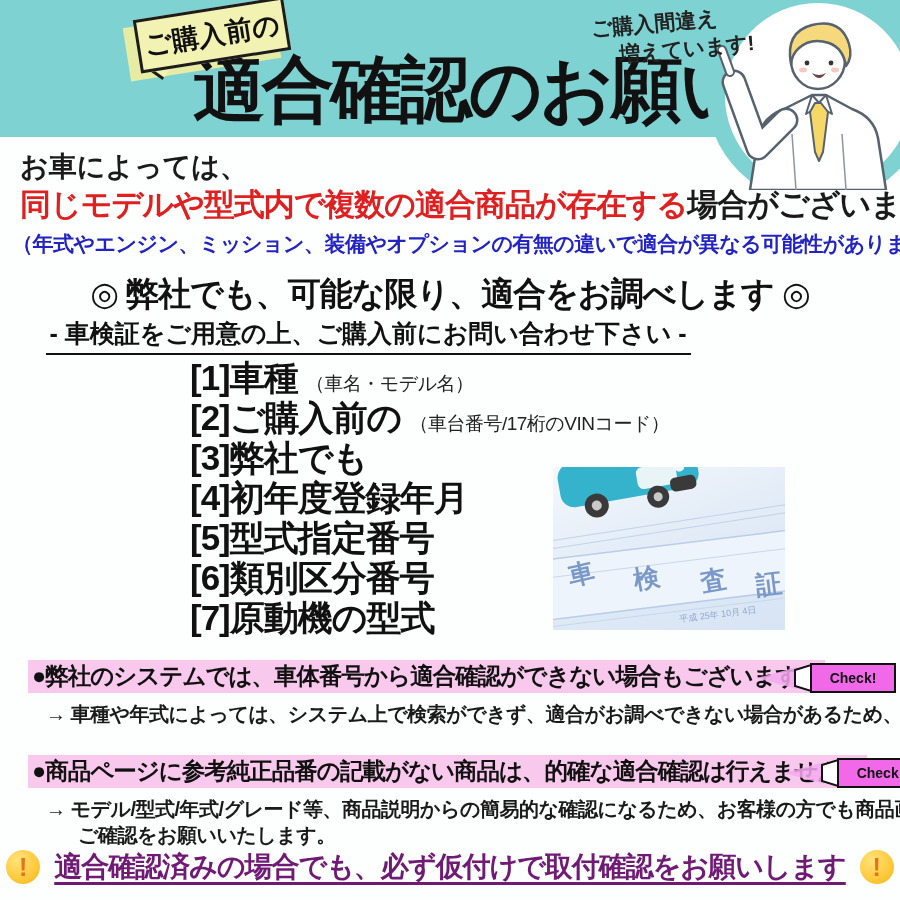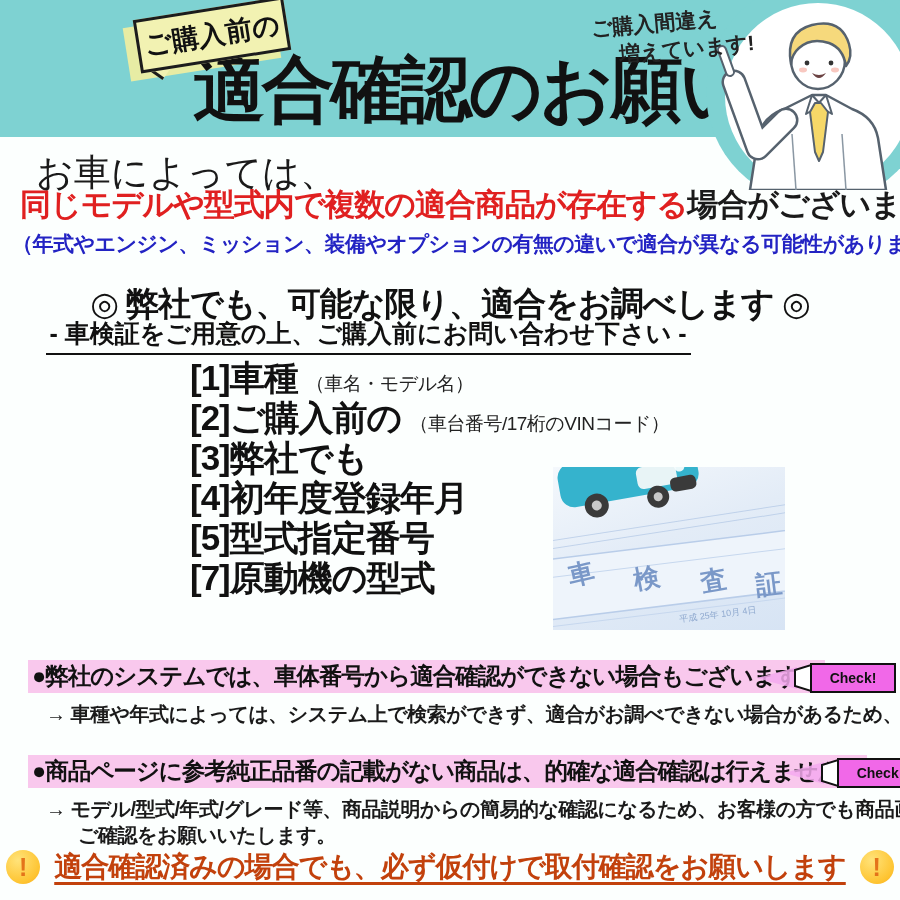--- a/index.html
+++ b/index.html
@@ -15,27 +15,27 @@
   .ribbon-tail{position:absolute;left:150px;top:56px;width:20px;height:20px;background:#f2f2b2;
           border-left:3px solid #1c1c1c;border-bottom:3px solid #1c1c1c;transform:rotate(35deg);z-index:2;}
   .title{position:absolute;left:193px;top:42px;margin:0;font-size:72px;font-weight:900;color:#111;
          letter-spacing:-3px;z-index:1;white-space:nowrap;}
   .hand-note{position:absolute;left:592px;top:8px;transform:rotate(-5deg);font-size:21px;font-weight:700;
          color:#222;line-height:1.35;z-index:4;white-space:nowrap;}
   .hand-note .hn2{padding-left:26px;}
   .person{position:absolute;left:700px;top:0px;z-index:2;}
 
   
-  .intro1{position:absolute;left:20px;top:148px;font-size:37px;font-weight:400;color:#1a1a1a;white-space:nowrap;margin-left:16px;}
+  .intro1{position:absolute;left:20px;top:148px;font-size:28px;font-weight:700;color:#1a1a1a;white-space:nowrap;}
   .intro2{position:absolute;left:20px;top:184px;font-size:31px;font-weight:700;color:#1a1a1a;letter-spacing:-1px;white-space:nowrap;}
   .intro2 .red{color:#e02020;margin-top:25px;}
   .intro3{position:absolute;left:12px;top:230px;font-size:21px;font-weight:700;color:#2323c3;letter-spacing:-0.5px;white-space:nowrap;}
 
   
-  .heading{position:absolute;left:0;top:282px;width:900px;text-align:center;font-size:33px;font-weight:900;
+  .heading{position:absolute;left:0;top:272px;width:900px;text-align:center;font-size:33px;font-weight:900;
            color:#111;letter-spacing:-1px;white-space:nowrap;}
   .subheading{position:absolute;left:0;top:317px;width:736px;text-align:center;white-space:nowrap;}
   .subheading span{display:inline-block;font-size:25px;font-weight:900;color:#111;border-bottom:2.5px solid #111;padding:0 4px 3px;}
 
   
   .checklist{position:absolute;left:190px;top:358px;}
   .chk-row{height:40px;line-height:40px;white-space:nowrap;}
   .chk-main{font-size:35px;font-weight:900;color:#111;letter-spacing:-1px;}
   .chk-note{font-size:19px;font-weight:400;color:#222;margin-left:8px;letter-spacing:-0.5px;}
 
@@ -55,21 +55,21 @@
   .d1a{left:46px;top:701px;}
   .d1b{left:78px;top:727px;}
   .d2a{left:46px;top:796px;}
   .d2b{left:78px;top:822px;}
 
   
   .footer{position:absolute;left:0;top:848px;width:900px;display:flex;align-items:center;justify-content:center;gap:14px;}
   .badge{width:34px;height:34px;border-radius:50%;background:radial-gradient(circle at 35% 30%,#ffe37a,#fec431 70%,#f8a81e);
          display:flex;align-items:center;justify-content:center;flex:0 0 auto;}
   .badge span{font-size:25px;font-weight:900;color:#e4731a;line-height:1;}
-  .foot-text{font-size:28px;font-weight:900;color:#c2410c;letter-spacing:-1px;white-space:nowrap;
+  .foot-text{font-size:28px;font-weight:900;color:#701a75;letter-spacing:-1px;white-space:nowrap;
          text-decoration:underline;text-decoration-thickness:2.5px;text-underline-offset:6px;text-align:center;}
 </style>
 </head>
 <body>
 
 <div class="canvas">
 
   <div class="band"></div>
   <div class="ribbon-shadow"></div>
   <div class="ribbon-tail"></div>
@@ -126,20 +126,23 @@
       <span class="chk-main">[2]</span><span class="chk-main">ご購入前の</span><span class="chk-note">（車台番号/17桁のVINコード）</span>
     </div>
     <div class="chk-row">
       <span class="chk-main">[3]</span><span class="chk-main">弊社でも</span>
     </div>
     <div class="chk-row">
       <span class="chk-main">[4]</span><span class="chk-main">初年度登録年月</span>
     </div>
     <div class="chk-row">
       <span class="chk-main">[5]</span><span class="chk-main">型式指定番号</span>
+    </div>
+    <div class="chk-row">
+      <span class="chk-main">[6]</span><span class="chk-main">類別区分番号</span>
     </div>
     <div class="chk-row">
       <span class="chk-main">[7]</span><span class="chk-main">原動機の型式</span>
     </div>
   </div>
 
   <div class="photo">
     <svg width="232" height="163" viewBox="0 0 232 163">
       <g transform="rotate(-7 116 100)">
         <rect x="-20" y="78" width="290" height="60" fill="#eef4fb" stroke="#b9cde9" stroke-width="1.5"></rect>

